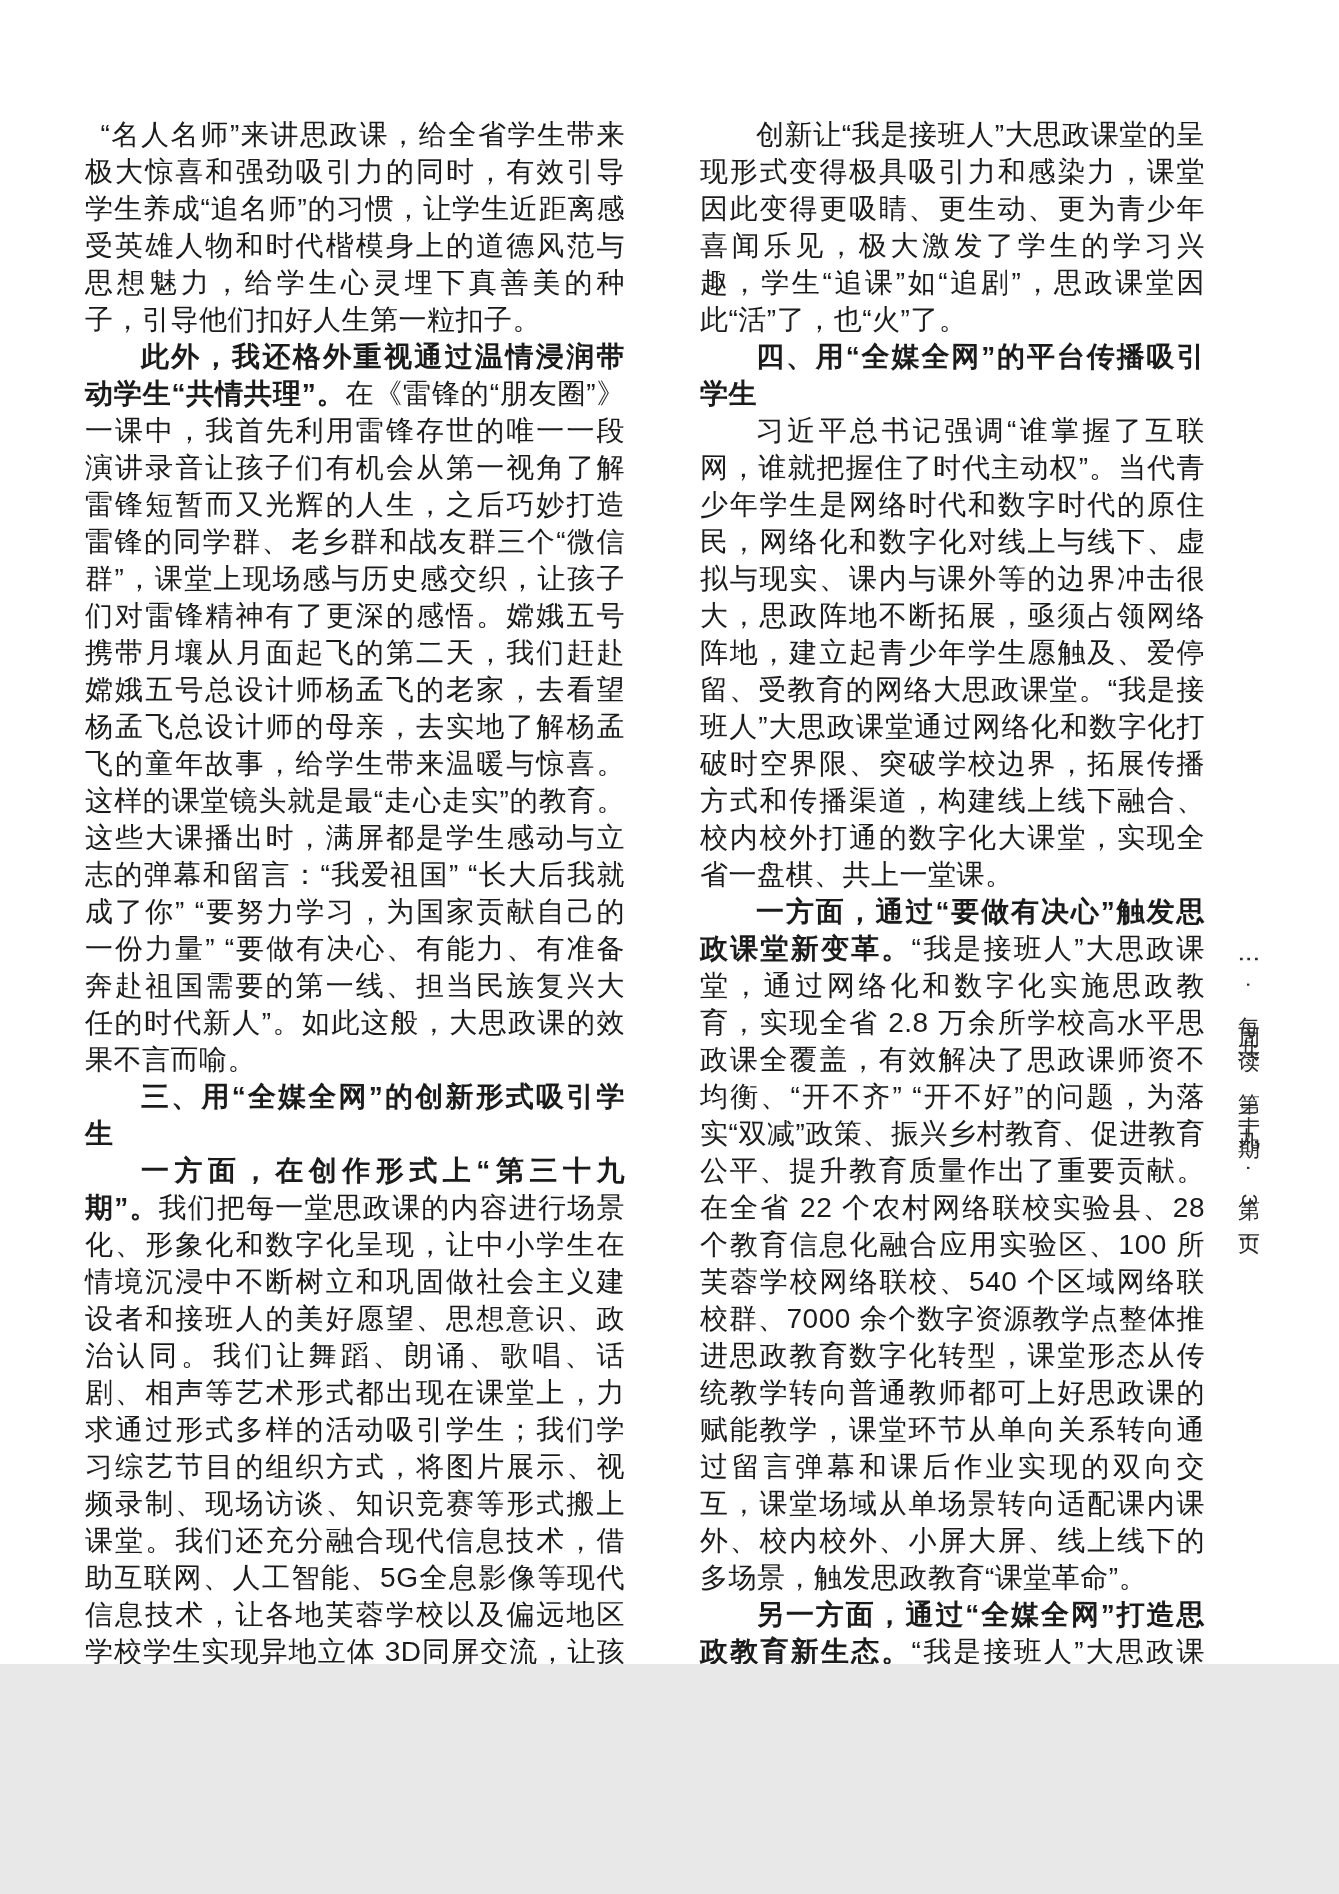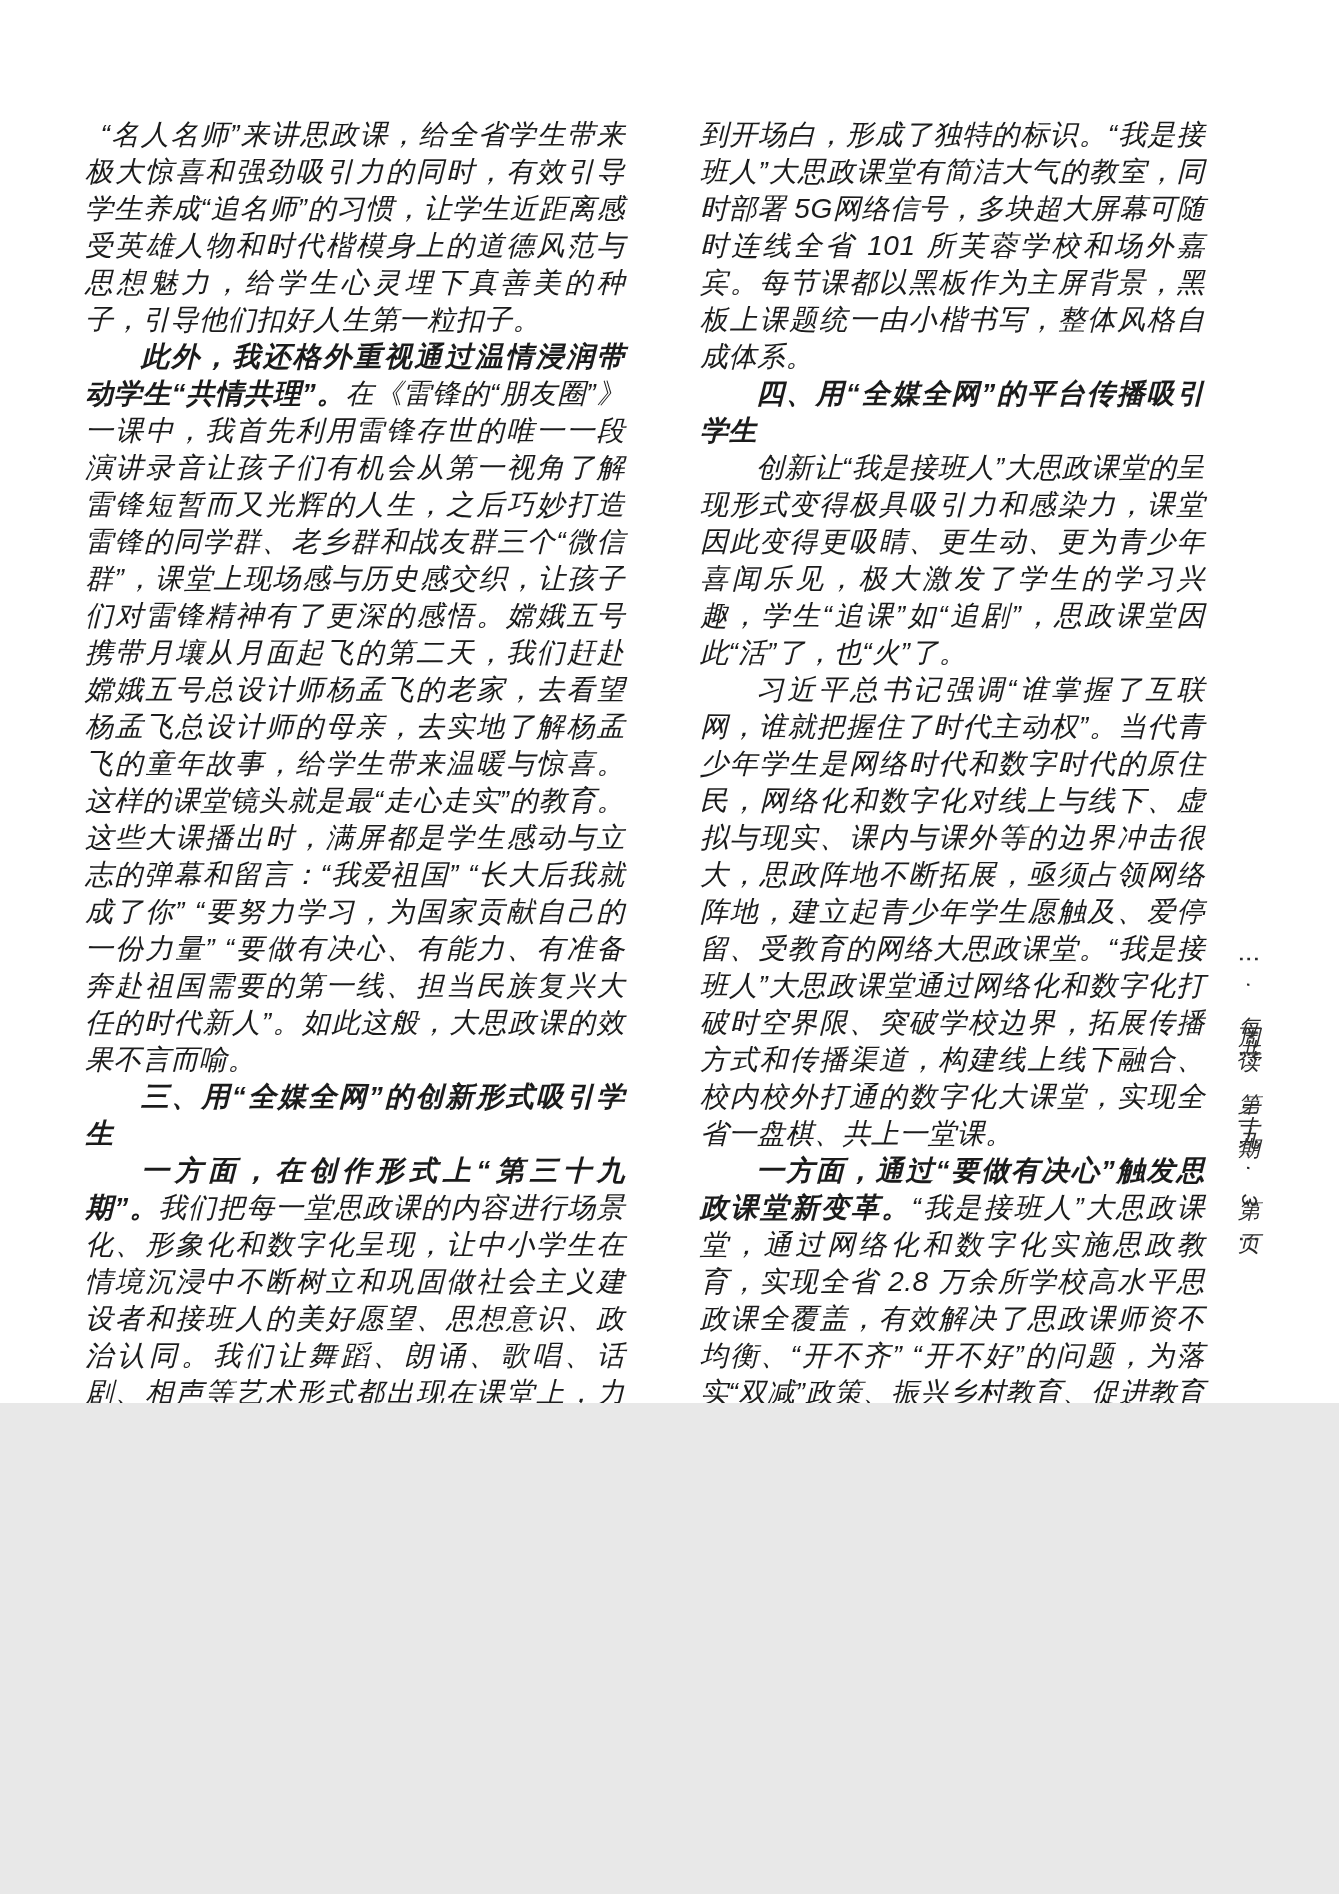--- a/index.html
+++ b/index.html
@@ -1,23 +1,22 @@
 <!DOCTYPE html>
 <html><head>
 <meta charset="utf-8">
 <style>
   html,body{margin:0;padding:0;background:#e8e8e8;}
   .page{
     position:relative;
-    width:1339px;height:1403px;
+    width:1339px;height:1664px;
     background:#ffffff;
     font-family:"Liberation Sans","DejaVu Sans",sans-serif;
     color:#1b1b1b;
     overflow:hidden;
-    font-style:italic;
   }
   .column{
     position:absolute;
     top:116px;
     font-size:28px;
     line-height:37px;
     text-align:justify;
     letter-spacing:0.5px;
   }
   .column-left{left:85px;width:540px;}
@@ -42,21 +41,20 @@
 <body>
 
 <div class="page">
   <div class="column column-left">
       <p class="para hangquote">“名人名师”来讲思政课，给全省学生带来极大惊喜和强劲吸引力的同时，有效引导学生养成“追名师”的习惯，让学生近距离感受英雄人物和时代楷模身上的道德风范与思想魅力，给学生心灵埋下真善美的种子，引导他们扣好人生第一粒扣子。</p>
       <p class="para indent"><b>此外，我还格外重视通过温情浸润带动学生“共情共理”。</b>在《雷锋的“朋友圈”》一课中，我首先利用雷锋存世的唯一一段演讲录音让孩子们有机会从第一视角了解雷锋短暂而又光辉的人生，之后巧妙打造雷锋的同学群、老乡群和战友群三个“微信群”，课堂上现场感与历史感交织，让孩子们对雷锋精神有了更深的感悟。嫦娥五号携带月壤从月面起飞的第二天，我们赶赴嫦娥五号总设计师杨孟飞的老家，去看望杨孟飞总设计师的母亲，去实地了解杨孟飞的童年故事，给学生带来温暖与惊喜。这样的课堂镜头就是最“走心走实”的教育。这些大课播出时，满屏都是学生感动与立志的弹幕和留言：“我爱祖国” “长大后我就成了你” “要努力学习，为国家贡献自己的一份力量” “要做有决心、有能力、有准备奔赴祖国需要的第一线、担当民族复兴大任的时代新人”。如此这般，大思政课的效果不言而喻。</p>
       <p class="para heading">三、用“全媒全网”的创新形式吸引学生</p>
       <p class="para indent"><b>一方面，在创作形式上“第三十九期”。</b>我们把每一堂思政课的内容进行场景化、形象化和数字化呈现，让中小学生在情境沉浸中不断树立和巩固做社会主义建设者和接班人的美好愿望、思想意识、政治认同。我们让舞蹈、朗诵、歌唱、话剧、相声等艺术形式都出现在课堂上，力求通过形式多样的活动吸引学生；我们学习综艺节目的组织方式，将图片展示、视频录制、现场访谈、知识竞赛等形式搬上课堂。我们还充分融合现代信息技术，借助互联网、人工智能、5G全息影像等现代信息技术，让各地芙蓉学校以及偏远地区学校学生实现异地立体 3D同屏交流，让孩子们大呼“过瘾”。</p>
     </div>
   <div class="column column-right">
-      <p class="para continuation">到开场白，形成了独特的标识。“我是接班人”大思政课堂有简洁大气的教室，同时部署 5G网络信号，多块超大屏幕可随时连线全省 101 所芙蓉学校和场外嘉宾。每节课都以黑板作为主屏背景，黑板上课题统一由小楷书写，整体风格自成体系。</p>
+      <p class="para indent">创新让“我是接班人”大思政课堂的呈现形式变得极具吸引力和感染力，课堂因此变得更吸睛、更生动、更为青少年喜闻乐见，极大激发了学生的学习兴趣，学生“追课”如“追剧”，思政课堂因此“活”了，也“火”了。</p>
       <p class="para heading">四、用“全媒全网”的平台传播吸引学生</p>
-      <p class="para indent">创新让“我是接班人”大思政课堂的呈现形式变得极具吸引力和感染力，课堂因此变得更吸睛、更生动、更为青少年喜闻乐见，极大激发了学生的学习兴趣，学生“追课”如“追剧”，思政课堂因此“活”了，也“火”了。</p>
       <p class="para indent">习近平总书记强调“谁掌握了互联网，谁就把握住了时代主动权”。当代青少年学生是网络时代和数字时代的原住民，网络化和数字化对线上与线下、虚拟与现实、课内与课外等的边界冲击很大，思政阵地不断拓展，亟须占领网络阵地，建立起青少年学生愿触及、爱停留、受教育的网络大思政课堂。“我是接班人”大思政课堂通过网络化和数字化打破时空界限、突破学校边界，拓展传播方式和传播渠道，构建线上线下融合、校内校外打通的数字化大课堂，实现全省一盘棋、共上一堂课。</p>
       <p class="para indent"><b>一方面，通过“要做有决心”触发思政课堂新变革。</b>“我是接班人”大思政课堂，通过网络化和数字化实施思政教育，实现全省 2.8 万余所学校高水平思政课全覆盖，有效解决了思政课师资不均衡、“开不齐” “开不好”的问题，为落实“双减”政策、振兴乡村教育、促进教育公平、提升教育质量作出了重要贡献。在全省 22 个农村网络联校实验县、28 个教育信息化融合应用实验区、100 所芙蓉学校网络联校、540 个区域网络联校群、7000 余个数字资源教学点整体推进思政教育数字化转型，课堂形态从传统教学转向普通教师都可上好思政课的赋能教学，课堂环节从单向关系转向通过留言弹幕和课后作业实现的双向交互，课堂场域从单场景转向适配课内课外、校内校外、小屏大屏、线上线下的多场景，触发思政教育“课堂革命”。</p>
       <p class="para indent"><b>另一方面，通过“全媒全网”打造思政教育新生态。</b>“我是接班人”大思政课堂，按照“应用为王、实效至上、平台支撑、开放共享”的理念，以“学习强国”学习平台、央视频、芒果 TV、湘微教育、中国教育电视台、湖南教育电视台等为平台，以学校、家庭、社会为场景，完善“云、网、端”服务架构，建立开放共享的生态合作机制，形成全媒全网传播矩阵，构建“人人、处处、时时”可学</p>
     </div>
   <div class="margin-note">⋮·每周共读⋮第三十九期⋮·第3页⋮</div>
 </div>
 
 </body></html>

